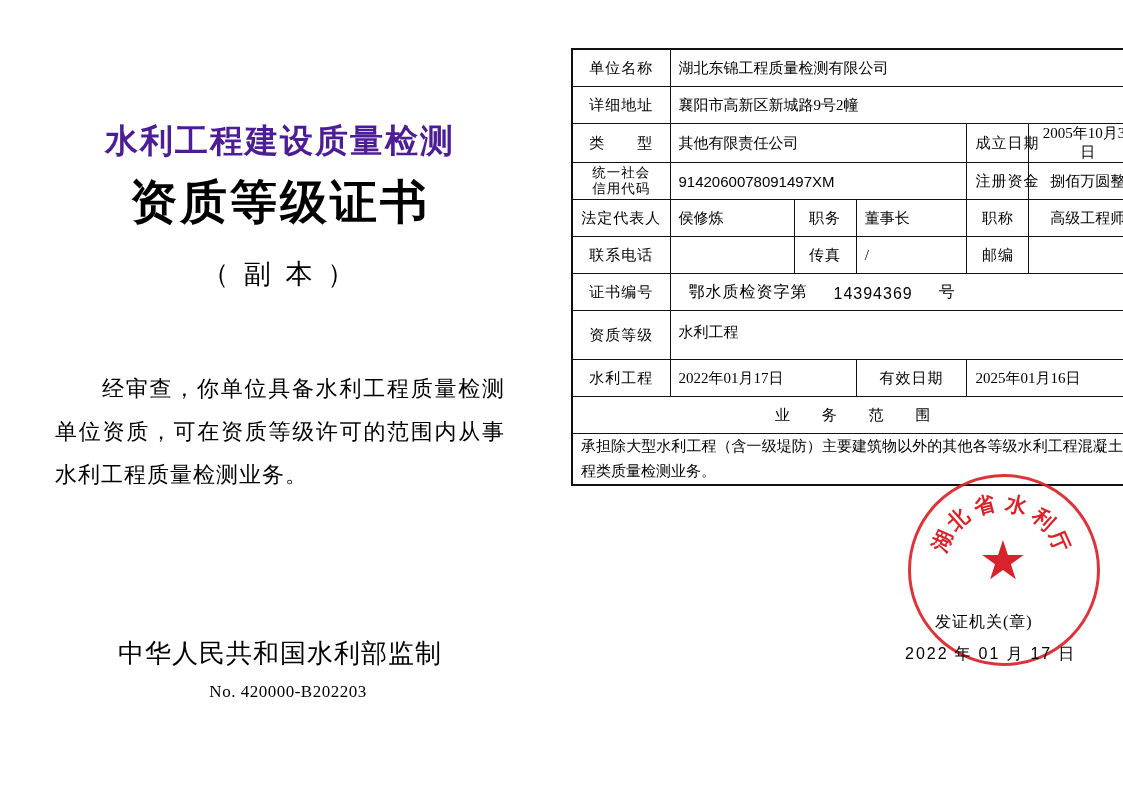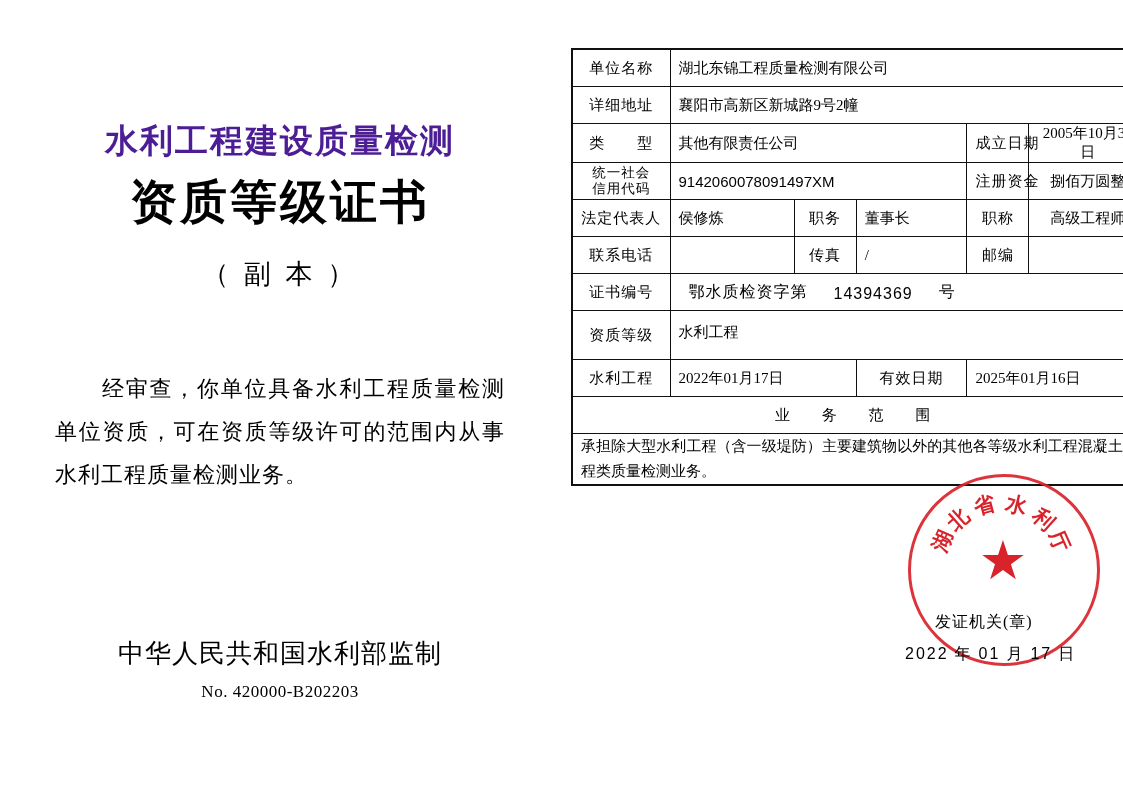--- a/index.html
+++ b/index.html
@@ -77,21 +77,21 @@
     top: 636px;
     width: 560px;
     text-align: center;
     font-size: 26px;
     font-weight: normal;
     letter-spacing: 1px;
     color: #000;
   }
   .serial {
     position: absolute;
-    left: 0;
+    left: 8px;
     top: 682px;
     width: 560px;
     text-align: center;
     font-size: 17px;
     letter-spacing: 0.5px;
     color: #000;
   }
 
   
   .right {

